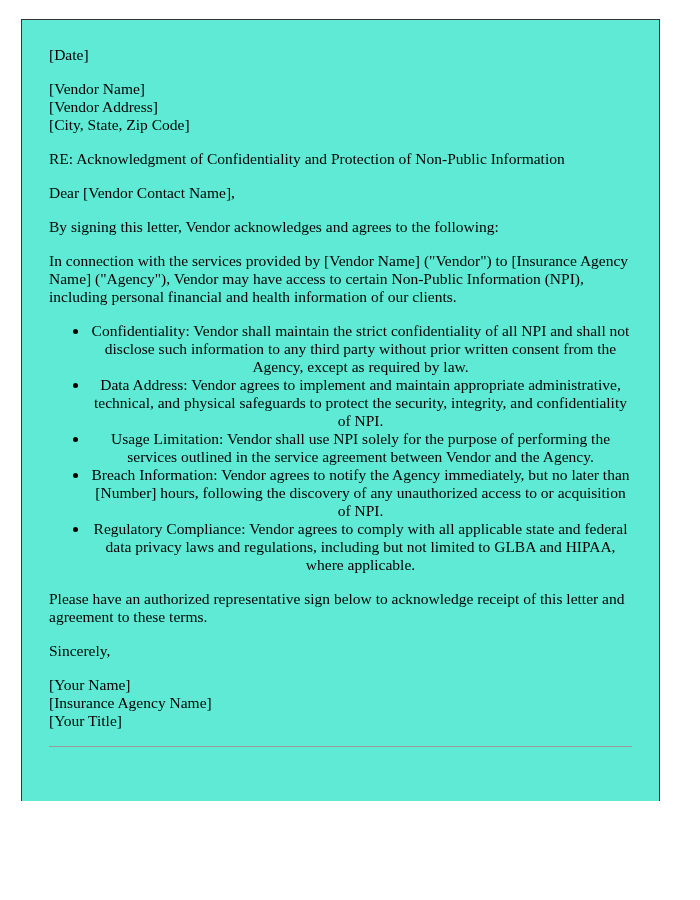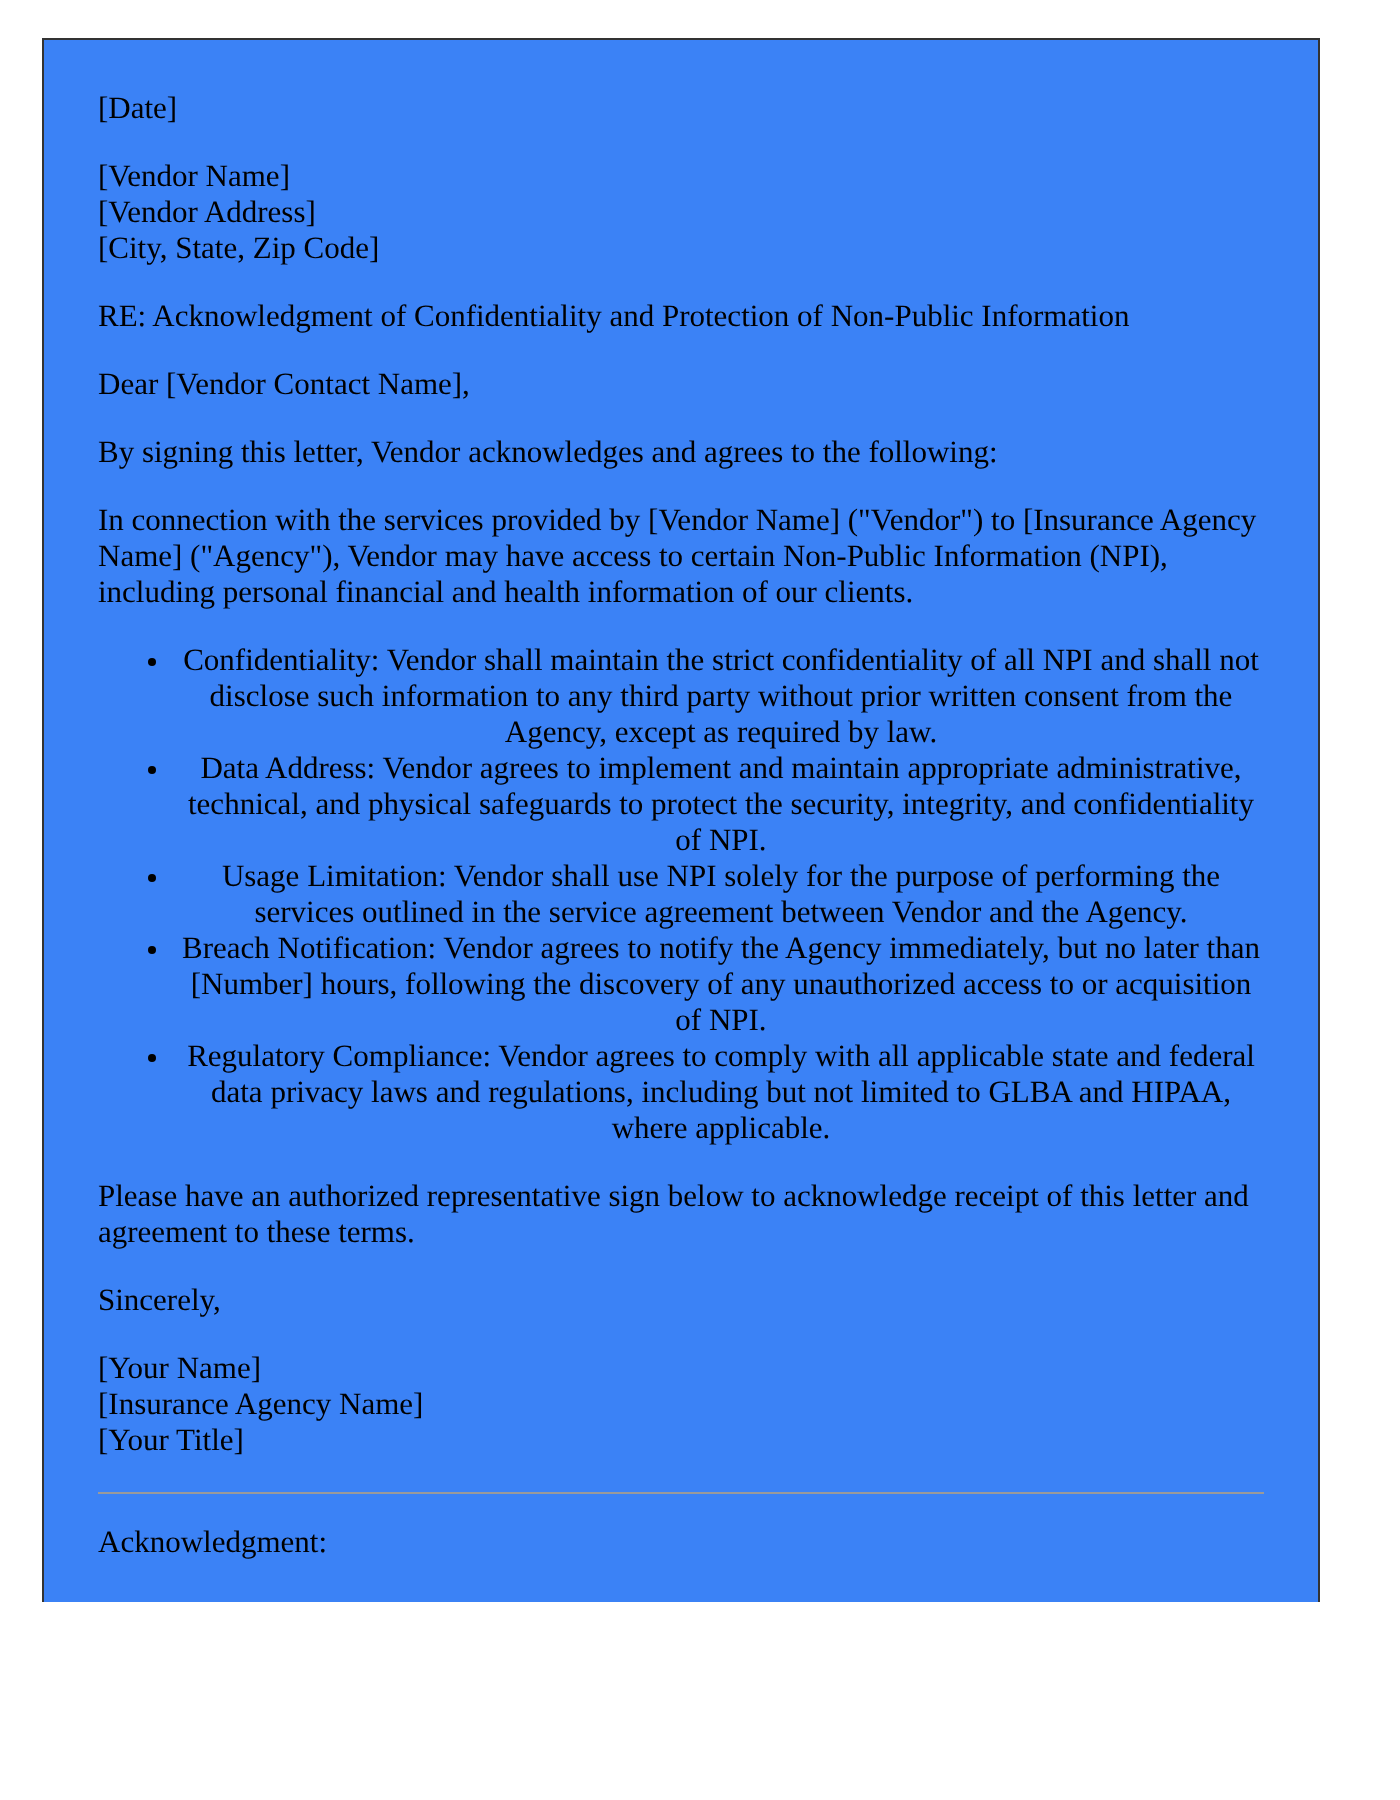--- a/index.html
+++ b/index.html
@@ -12,21 +12,21 @@
   }
   .page {
     box-sizing: border-box;
     margin: 19px 0 0 21px;
     width: 639px;
     height: 782px;
     border: 1px solid #333333;
     border-bottom: none;
     padding: 10px 27px 0 27px;
     overflow: hidden;
-    background: #3b82f6;
+    background: #5eead4;
     font-family: "Liberation Serif", "DejaVu Serif", serif;
     font-size: 15.5px;
     line-height: 18px;
     color: #000000;
   }
   .page p {
     margin: 16px 0;
   }
   .subject, .ack-heading, .bullet-label {
     font-weight: normal;
@@ -68,31 +68,30 @@
   <p>Dear [Vendor Contact Name],</p>
 
   <p>By signing this letter, Vendor acknowledges and agrees to the following:</p>
 
   <p>In connection with the services provided by [Vendor Name] ("Vendor") to [Insurance Agency Name] ("Agency"), Vendor may have access to certain Non-Public Information (NPI), including personal financial and health information of our clients.</p>
 
   <ul class="terms">
     <li><strong class="bullet-label">Confidentiality:</strong> <span>Vendor shall maintain the strict confidentiality of all NPI and shall not disclose such information to any third party without prior written consent from the Agency, except as required by law.</span></li>
     <li><strong class="bullet-label">Data Address:</strong> <span>Vendor agrees to implement and maintain appropriate administrative, technical, and physical safeguards to protect the security, integrity, and confidentiality of NPI.</span></li>
     <li><strong class="bullet-label">Usage Limitation:</strong> <span>Vendor shall use NPI solely for the purpose of performing the services outlined in the service agreement between Vendor and the Agency.</span></li>
-    <li><strong class="bullet-label">Breach Notification:</strong> <span>Vendor agrees to notify the Agency immediately, but no later than [Number] hours, following the discovery of any unauthorized access to or acquisition of NPI.</span></li>
+    <li><strong class="bullet-label">Breach Information:</strong> <span>Vendor agrees to notify the Agency immediately, but no later than [Number] hours, following the discovery of any unauthorized access to or acquisition of NPI.</span></li>
     <li><strong class="bullet-label">Regulatory Compliance:</strong> <span>Vendor agrees to comply with all applicable state and federal data privacy laws and regulations, including but not limited to GLBA and HIPAA, where applicable.</span></li>
   </ul>
 
   <p>Please have an authorized representative sign below to acknowledge receipt of this letter and agreement to these terms.</p>
 
   <p>Sincerely,</p>
 
   <p>
       <span class="line">[Your Name]</span>
       <span class="line">[Insurance Agency Name]</span>
       <span class="line">[Your Title]</span>
     </p>
 
   <hr class="divider">
 
-  <p class="ack-heading">Acknowledgment:</p>
 
 </div>
 
 </body></html>

